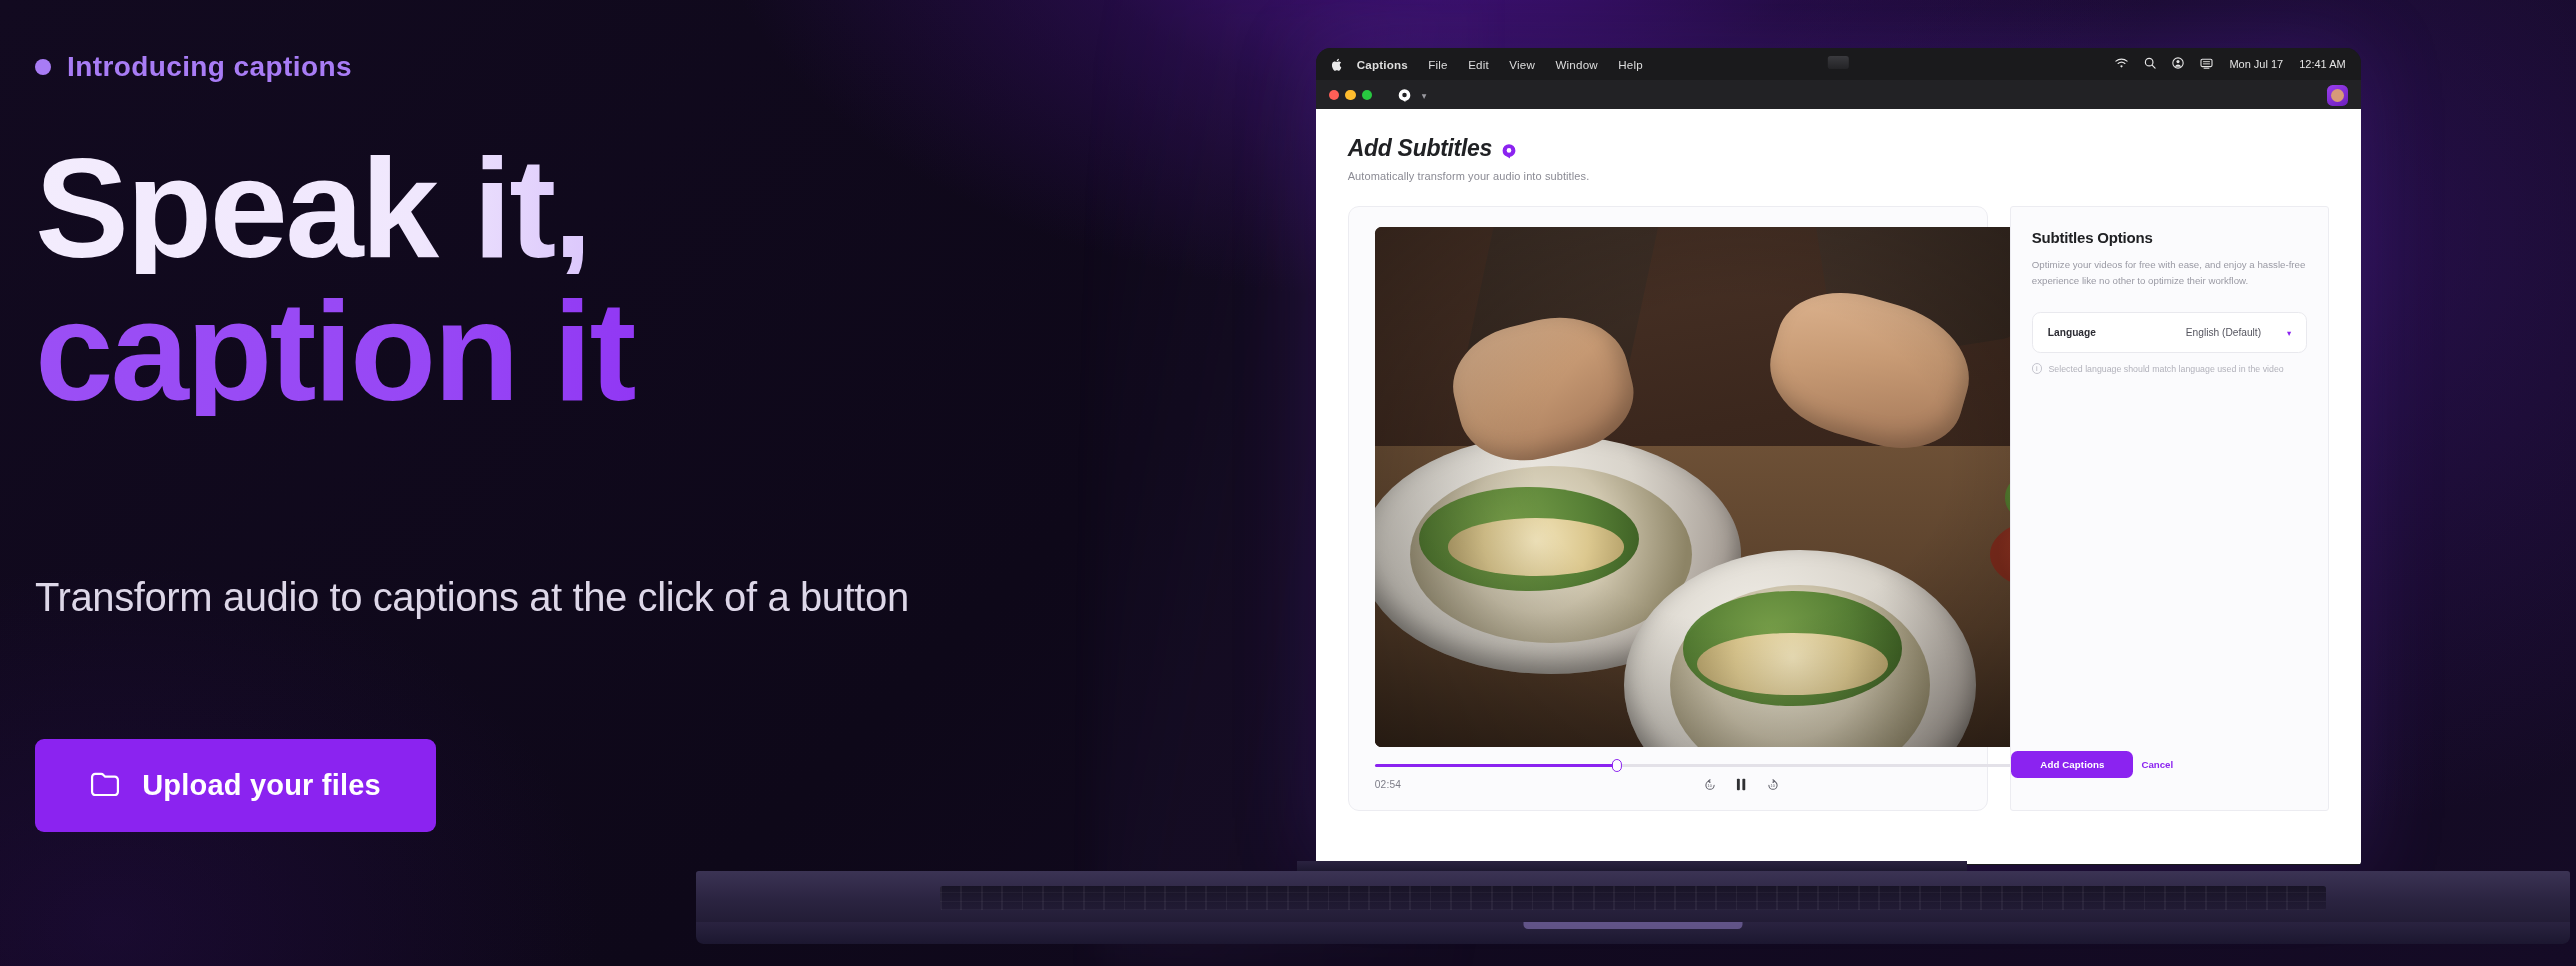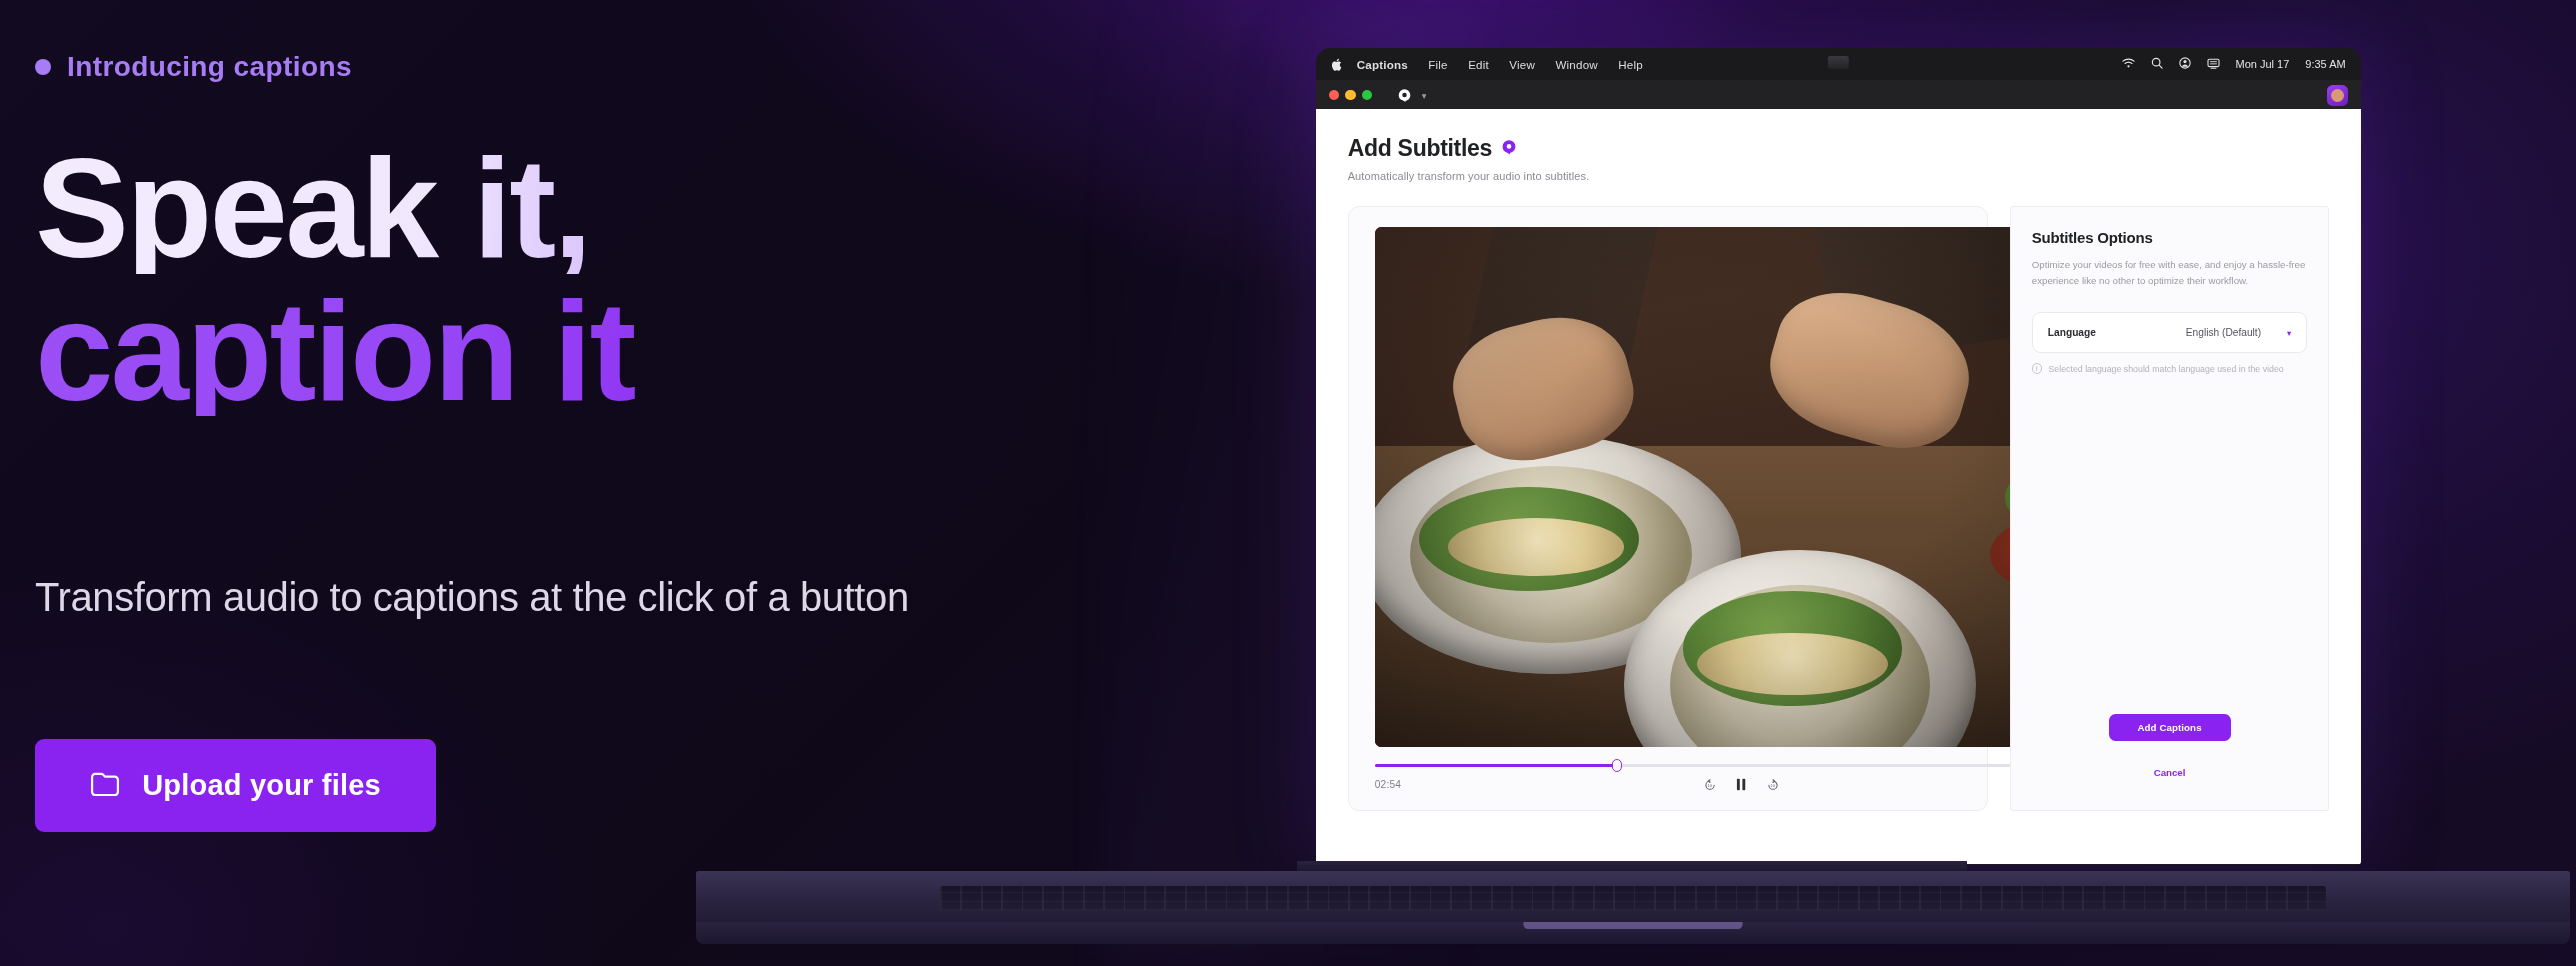--- a/index.html
+++ b/index.html
@@ -104,21 +104,21 @@
     background:linear-gradient(150deg,#9b3ff0,#6d1fbb);
     display:flex; align-items:center; justify-content:center; overflow:hidden;
   }
   #chrome-avatar .face { width:13px; height:13px; border-radius:50%; background:#d79a78; display:block; }
 
   
   #app-body {
     position:absolute; left:0; top:61px; width:100%; height:755px;
     background:#ffffff; padding:26px 32px 0 32px;
   }
-  #app-title-row { display:flex; align-items:center; gap:9.3px; }
+  #app-title-row { display:flex; align-items:flex-end; gap:9.3px;font-style:italic; }
   #app-title {
     font-size:23px; font-weight:700; color:#202124; letter-spacing:-0.3px;
     font-family:"Liberation Sans", sans-serif;
   }
   #app-subtitle {
     margin-top:7.4px; font-size:11px; color:#8b8b94; letter-spacing:0.1px;
     font-family:"Liberation Sans", sans-serif;
   }
 
   #app-panels { display:flex; gap:22px; margin-top:24px; }
@@ -224,21 +224,21 @@
     margin-top:10.2px; display:flex; align-items:center; gap:6.5px;
     font-size:8.8px; color:#b2b2bb;
   }
   #hint-icon {
     width:10.2px; height:10.2px; border-radius:50%; border:0.9px solid #c5c5ce;
     display:inline-flex; align-items:center; justify-content:center;
     font-size:7.4px; color:#b2b2bb; line-height:1; flex:none;
   }
   #options-actions {
     position:absolute; left:0; right:0; bottom:32px;
-    display:flex; flex-direction:column; align-items:center; gap:26px;
+    display:flex; flex-direction:row; align-items:center; gap:8px;
   }
   #add-captions-button {
     width:122px; height:27px; border-radius:6.5px; background:#8b23f0;
     border:none; cursor:pointer;
     font-size:9.7px; font-weight:700; color:#ffffff; letter-spacing:0.1px;
     font-family:"Liberation Sans", sans-serif;
   }
   #cancel-link {
     font-size:9.7px; font-weight:700; color:#8b23f0; cursor:pointer;
     background:none; border:none; font-family:"Liberation Sans", sans-serif;
@@ -349,21 +349,21 @@
           </svg>
         </span>
         <span>
           <svg width="13" height="11" viewBox="0 0 14 12" fill="none" xmlns="http://www.w3.org/2000/svg">
             <rect x="1" y="1.4" width="12" height="8" rx="1.4" stroke="#e4e4e4" stroke-width="1.2"></rect>
             <path d="M4.4 11.2h5.2" stroke="#e4e4e4" stroke-width="1.2" stroke-linecap="round"></path>
             <path d="M3.3 4h7.4M3.3 6.4h7.4" stroke="#e4e4e4" stroke-width="1"></path>
           </svg>
         </span>
         <span>Mon Jul 17</span>
-        <span>9:35 AM</span>
+        <span>12:41 AM</span>
       </div>
     </div>
 
     <div id="window-chrome">
       <span class="tl red"></span>
       <span class="tl yellow"></span>
       <span class="tl green"></span>
       <span id="chrome-logo">
         <svg width="15" height="15" viewBox="0 0 16 16" fill="none" xmlns="http://www.w3.org/2000/svg">
           <path d="M8 1.4A6.2 6.2 0 0 1 14.2 7.6c0 3.3-2.5 5.7-5.3 6.1l.1 1.1-2.5-1.5A6.2 6.2 0 0 1 1.8 7.6 6.2 6.2 0 0 1 8 1.4Z" fill="#ffffff"></path>

